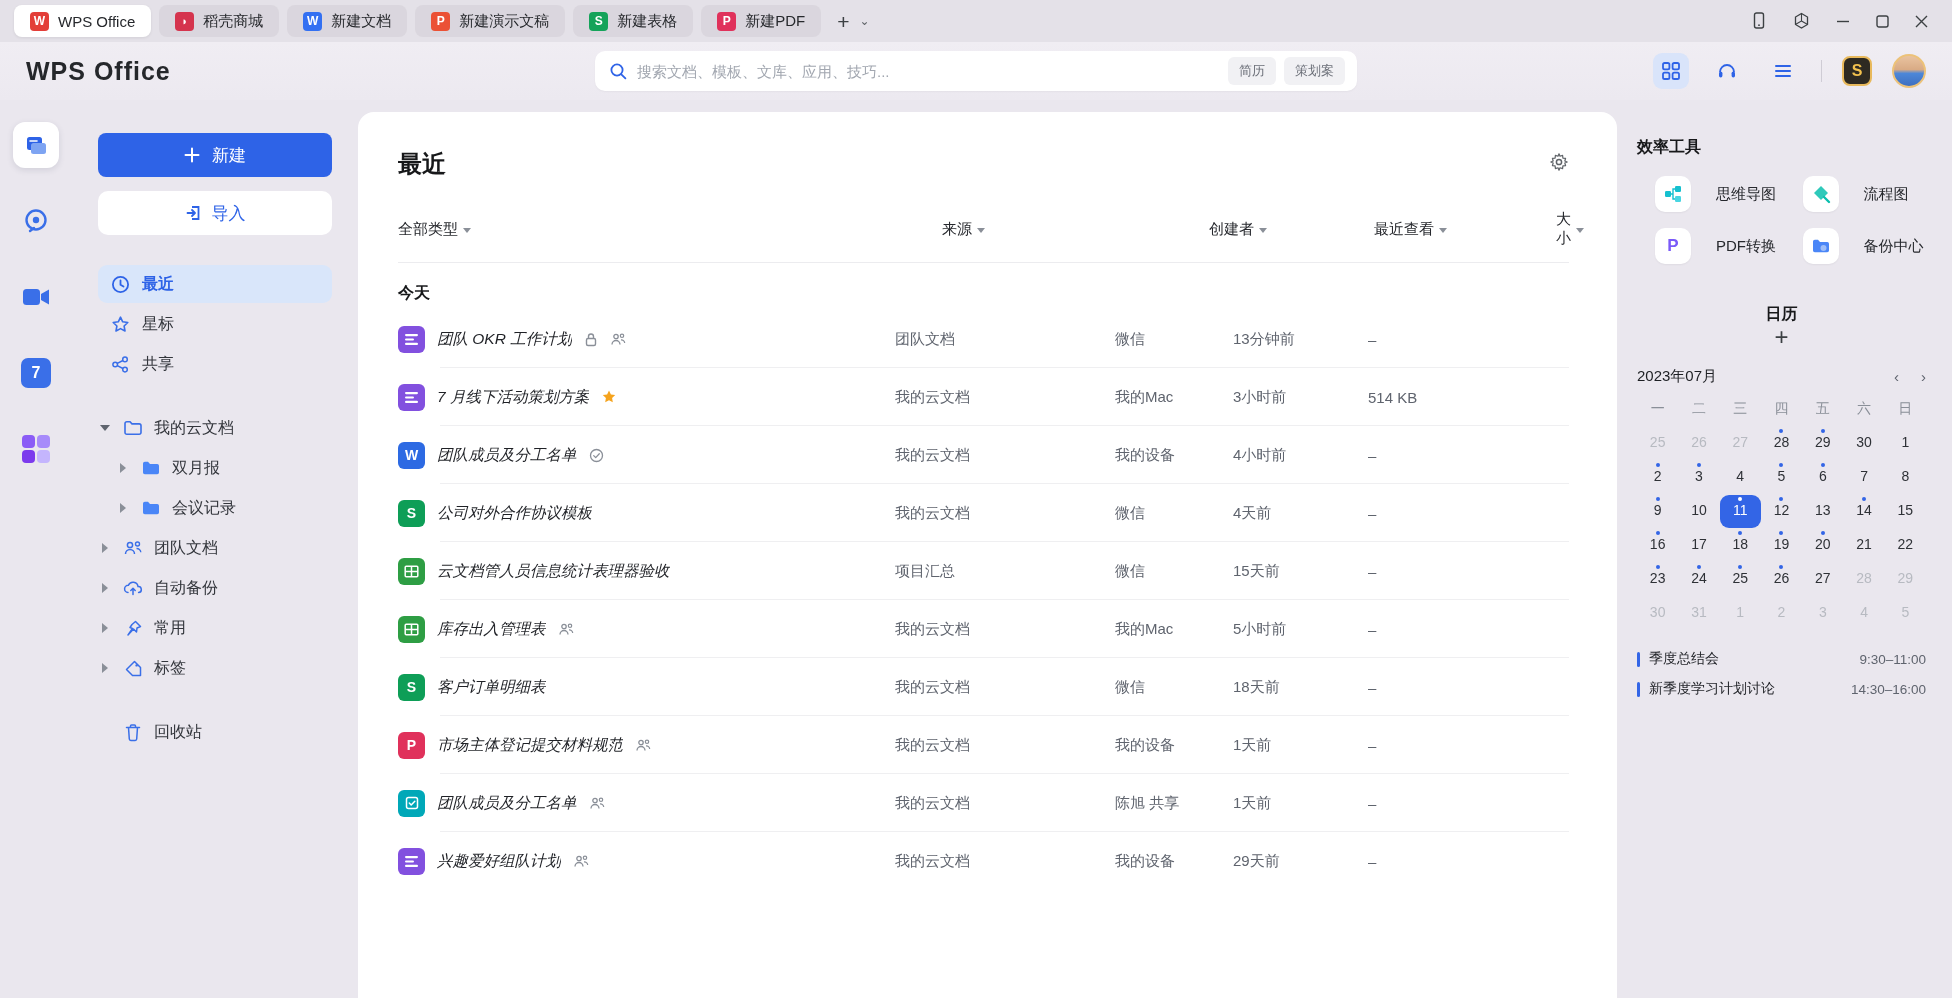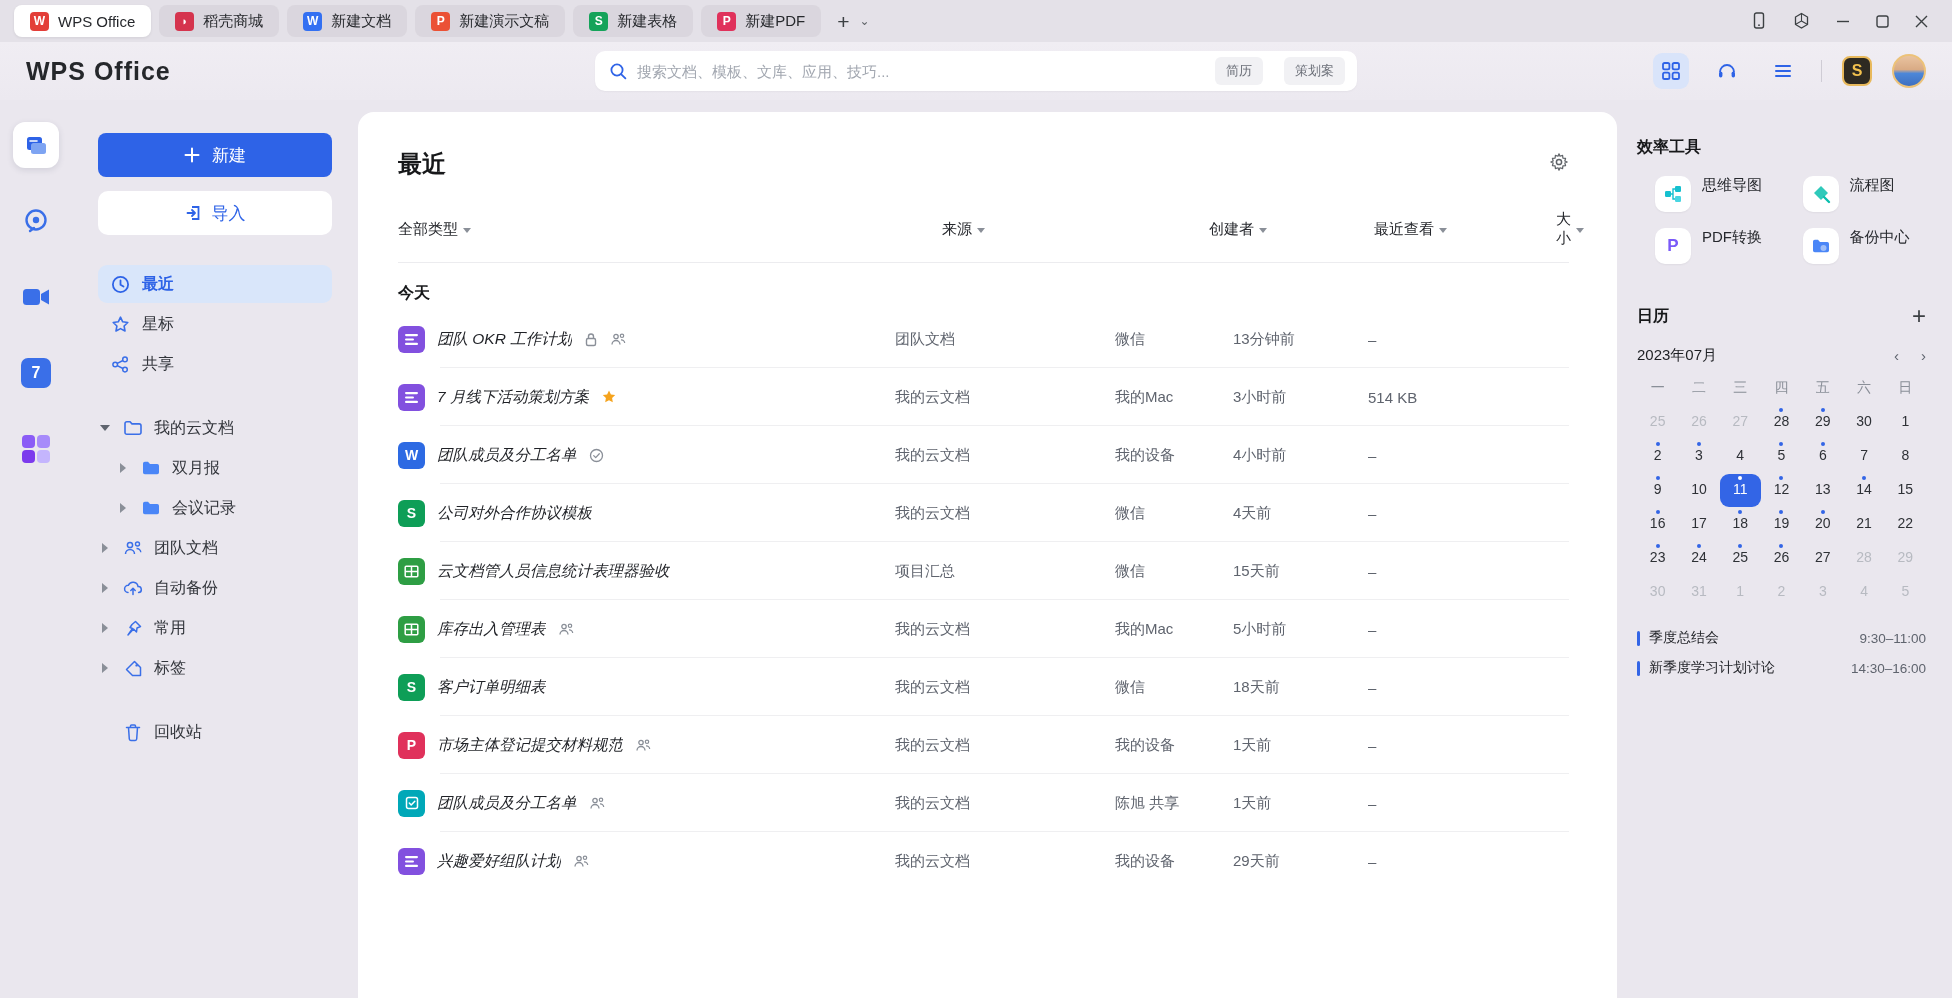--- a/index.html
+++ b/index.html
@@ -28,21 +28,21 @@
 
   
   .header { height:58px; display:flex; align-items:center; padding:0 26px;
             background:linear-gradient(180deg,#f0edf3 0%, #ece9f0 100%); }
   .logo { font-size:25px; font-weight:bold; letter-spacing:1px; color:#25272b; width:300px; }
   .searchwrap { flex:1; display:flex; justify-content:center; }
   .searchbar { width:762px; height:40px; background:#fff; border-radius:10px; display:flex; align-items:center;
                padding:0 12px 0 14px; box-shadow:0 1px 2px rgba(0,0,0,.04); }
   .searchbar input { flex:1; border:none; outline:none; font-size:15px; color:#30333a; background:transparent; }
   .searchbar input::placeholder { color:#a2a7b0; }
-  .search-tags { display:flex; gap:21px;text-align:center; }
+  .search-tags { display:flex; gap:8px;text-align:center; }
   .chip { background:#f1f1f4; border-radius:6px; padding:5px 11px; font-size:13px; color:#6b6f78; }
   .hicons { width:300px; display:flex; align-items:center; justify-content:flex-end; gap:20px; }
   .hbtn { width:36px; height:36px; border-radius:9px; display:flex; align-items:center; justify-content:center; }
   .hbtn.appgrid { background:#d9e4fa; }
   .hdivider { width:1px; height:22px; background:#cfccd5; }
   .memberbadge { width:30px; height:30px; border-radius:8px; background:#2e2a22; border:2px solid #e8b95c;
                  color:#f2c14e; font-weight:bold; font-size:16px; display:flex; align-items:center; justify-content:center; }
   .avatar { width:34px; height:34px; border-radius:50%; border:2px solid #ecc279;
             background:linear-gradient(180deg,#e9c3a0 0%,#d9ab85 45%,#4d87d8 58%,#3e6fc0 100%); }
 
@@ -105,24 +105,24 @@
   .f-pdfr   { background:#e0315b; } .f-pdfr::before{content:"P";}
   .f-form   { background:#00a8b8; }
   .fname span.nm { font-size:15.5px; color:#1f2126; white-space:nowrap; overflow:hidden; text-overflow:ellipsis;font-style:italic; }
   .badge { color:#8a8f98; display:flex; align-items:center; flex:0 0 auto; }
   .cell { font-size:15px; color:#5f646e; }
 
   
   .rightpanel { flex:1; padding:37px 26px 0 20px; }
   .rp-title { font-size:16px; font-weight:bold; }
   .tools { display:grid; grid-template-columns:1fr 1fr; gap:16px 6px; margin-top:18px; }
-  .tool { display:flex; gap:11px; font-size:15px; color:#26282d;padding-left:18px; }
+  .tool { display:flex; align-items:center; gap:25px; font-size:15px; color:#26282d;padding-left:18px; }
   .toolic { width:36px; height:36px; background:#fff; border-radius:10px; display:flex; align-items:center; justify-content:center;
             box-shadow:0 1px 2px rgba(0,0,0,.05); font-weight:bold; }
-  .cal-head { display:flex; justify-content:space-between; align-items:center; margin-top:40px; }
+  .cal-head { display:flex; justify-content:space-between; align-items:center; margin-top:40px;flex-direction:column; }
   .cal-add { font-size:24px; color:#3c4043; line-height:1; }
   .cal-month { display:flex; justify-content:space-between; align-items:center; margin-top:18px; font-size:15px; color:#1d1f23; }
   .cal-nav { display:flex; gap:22px; color:#5f646e; font-size:15px; }
   .cal-grid { display:grid; grid-template-columns:repeat(7,1fr); margin-top:14px; row-gap:1px; }
   .cal-wd { text-align:center; font-size:14px; color:#8a8f98; padding-bottom:8px; }
   .cal-day { height:33px; display:flex; flex-direction:column; align-items:center; justify-content:flex-start;
              font-size:14px; color:#2e3136; border-radius:9px; }
   .cal-day .dot { width:4px; height:4px; border-radius:50%; background:#3365e6; margin:2px 0 1px 0; }
   .cal-day .dot.hide { visibility:hidden; }
   .cal-day.muted { color:#b7bac1; }

